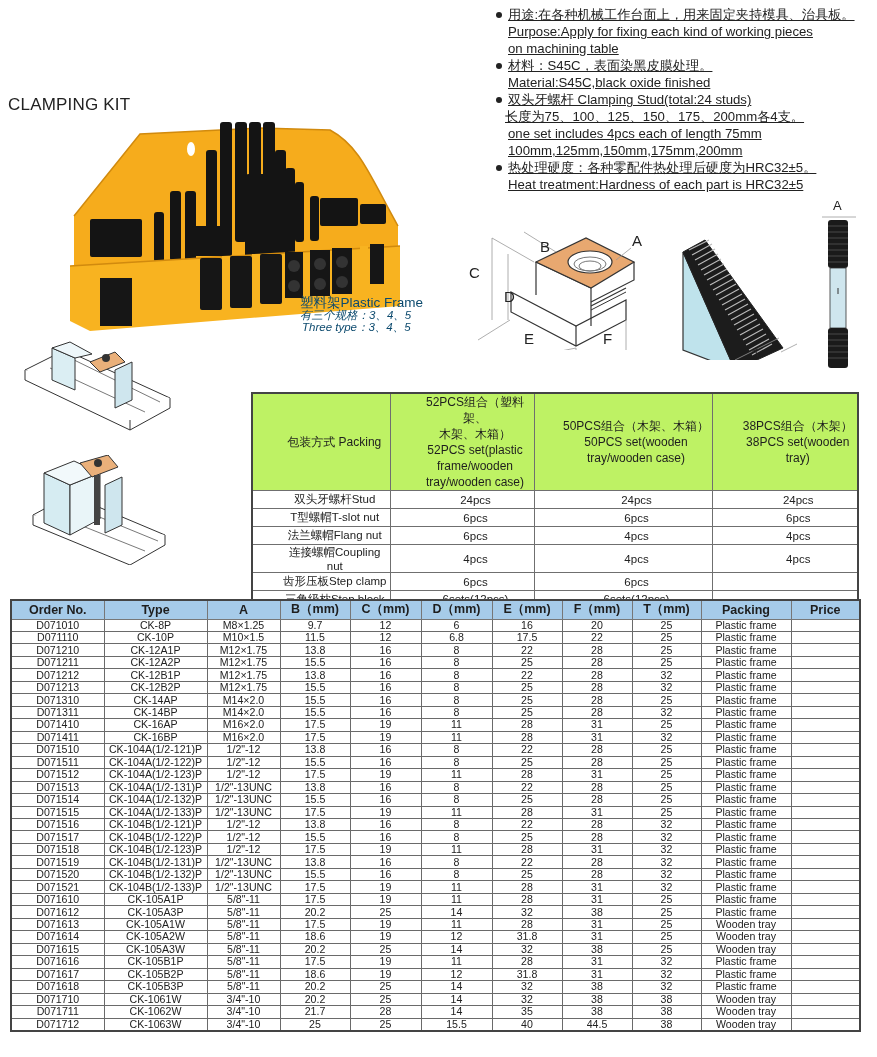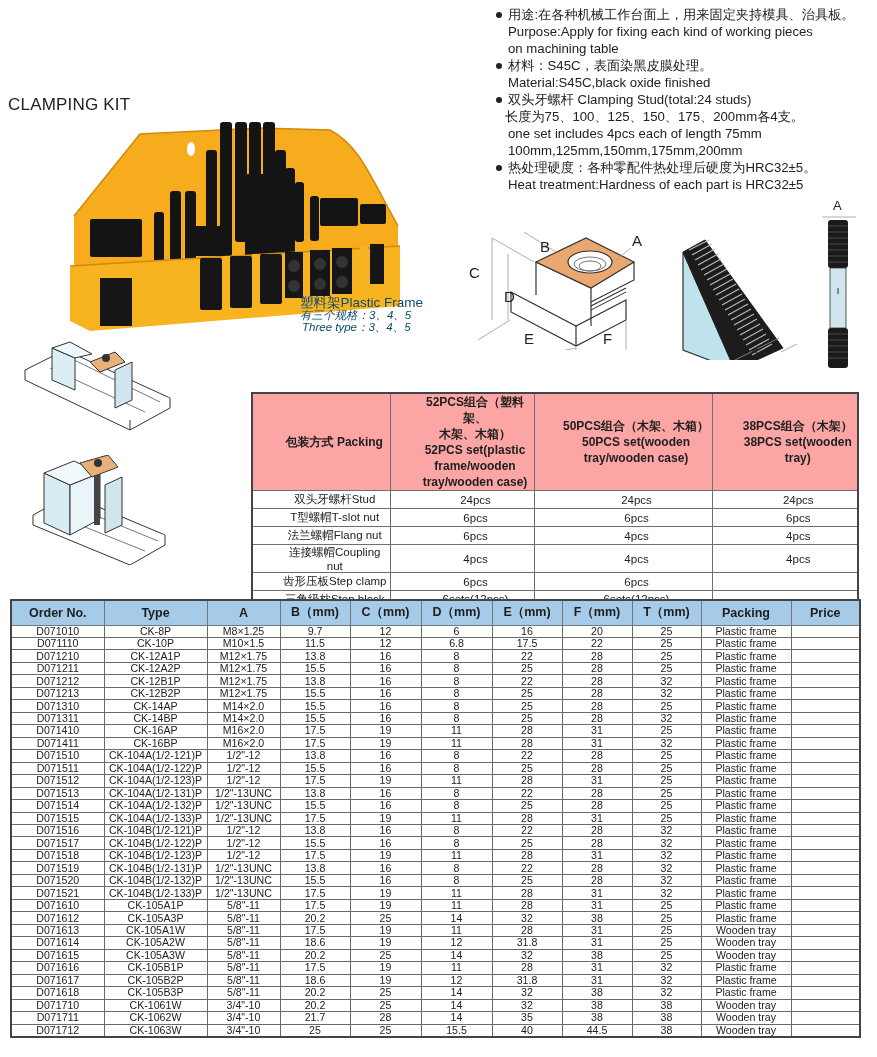--- a/index.html
+++ b/index.html
@@ -5,42 +5,42 @@
   * { box-sizing: border-box; margin: 0; padding: 0; }
   html, body { width: 877px; height: 1057px; background: #ffffff; overflow: hidden; }
   body { position: relative; font-family: "Liberation Sans", "DejaVu Sans", sans-serif; color: #1a1a1a; }
 
   .abs { position: absolute; }
 
   
   .kit-title { left: 8px; top: 95px; font-size: 17px; color: #222; letter-spacing: 0.2px; }
 
   
-  .specs { left: 496px; top: 6px; width: 380px; font-size: 13.2px; line-height: 17px; color: #222; }
+  .specs { left: 496px; top: 6px; width: 380px; font-size: 13.2px; line-height: 17px; color: #222; text-decoration: underline; }
   .spec-item { position: relative; padding-left: 12px; }
   .spec-item .bullet { position: absolute; left: 0; top: 6px; width: 6px; height: 6px; border-radius: 50%; background: #222; }
   .spec-line { white-space: nowrap; }
   .spec-line.indent-less { margin-left: -3px; }
 
   
   .frame-cap { left: 300px; top: 296px; font-size: 13px; line-height: 13px; color: #0c4a6e; }
   .frame-cap .l1 { font-size: 13.5px; }
   .frame-cap .l2, .frame-cap .l3 { font-size: 11.5px; line-height: 12px; font-style: italic; }
   .frame-cap .l3 { padding-left: 2px; }
 
   
   .pack-table { left: 251px; top: 392px; border-collapse: collapse; font-size: 11.5px; }
   .pack-table td, .pack-table th { border: 1px solid #6f6f6f; text-align: center; padding: 0 2px; }
   .pack-table { border: 2px solid #444; }
-  .pack-table th { background: #fca5a5; font-weight: bold; color: #1e1e1e; font-size: 12px; line-height: 16px; padding-left: 28px; }
+  .pack-table th { background: #bef264; font-weight: normal; color: #1e1e1e; font-size: 12px; line-height: 16px; padding-left: 28px; }
   .pack-table td { height: 18px; color: #222; padding-left: 29px; }
 
   
   .main-table { left: 10px; top: 599px; border-collapse: collapse; font-size: 10.6px; border: 2px solid #444; }
-  .main-table th { background: #a6cbe9; font-weight: bold; font-size: 12.5px; height: 25px; border: 1px solid #777; color: #1e1e1e; text-align: center; }
+  .main-table th { background: #a6cbe9; font-weight: bold; font-size: 12.5px; height: 19px; border: 1px solid #777; color: #1e1e1e; text-align: center; }
   .main-table td { border: 1px solid #6a6a6a; height: 12.48px; line-height: 11px; text-align: center; color: #222; padding: 0; white-space: nowrap; }
 
   svg { display: block; }
 </style>
 </head>
 <body>
 
 <div class="abs kit-title">CLAMPING KIT</div>
 
 <div class="abs specs" id="specs">

